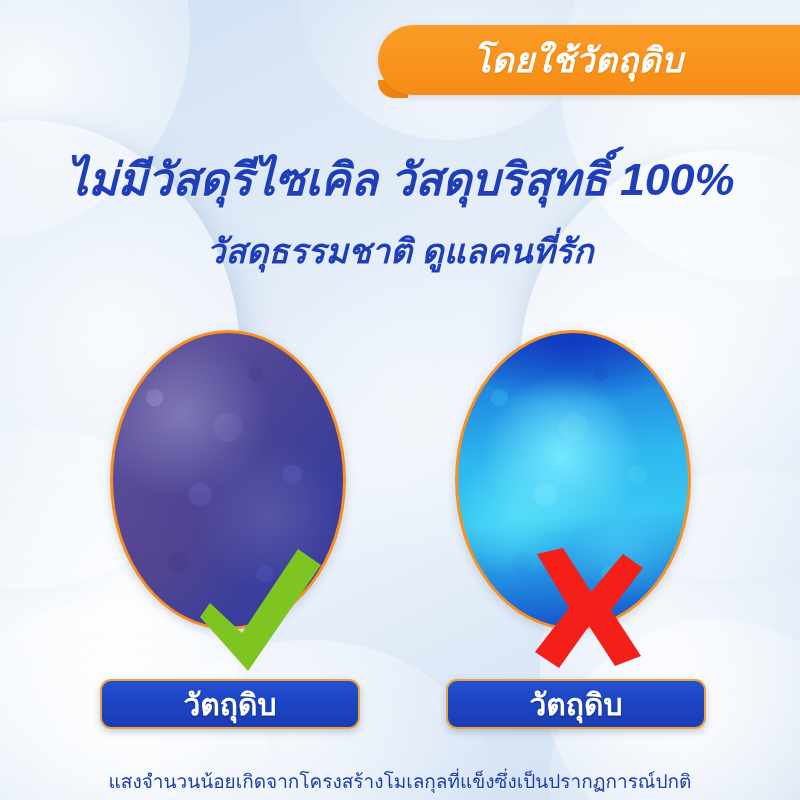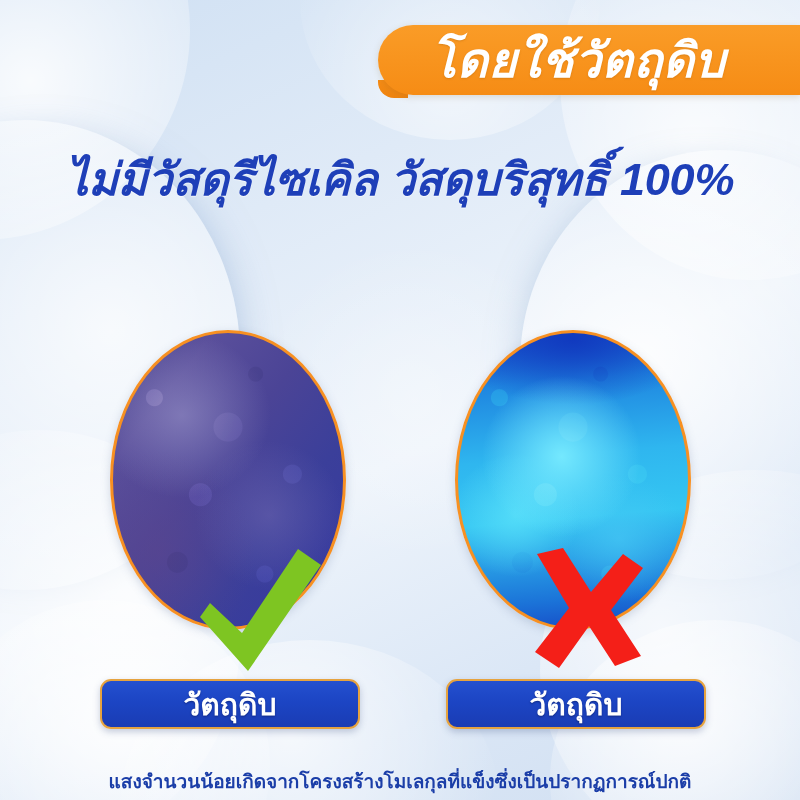--- a/index.html
+++ b/index.html
@@ -43,21 +43,21 @@
   
   .banner{
     position:absolute;left:378px;top:25px;width:422px;height:70px;
     background:#f7931e;
     background:linear-gradient(180deg,#fa9c27 0%,#f68c15 100%);
     border-radius:36px 0 0 36px;
     display:flex;align-items:center;justify-content:center;
     box-shadow:0 2px 7px rgba(120,90,40,.18);
   }
   .banner-text{
-    color:#ffffff;font-size:48px;font-weight:bold;font-style:italic;
+    color:#ffffff;font-size:34px;font-weight:bold;font-style:italic;
     letter-spacing:.5px;white-space:nowrap;padding-right:22px;
     text-shadow:0 1px 2px rgba(170,95,10,.35);
   }
   .banner-notch{
     position:absolute;left:378px;top:80px;width:30px;height:18px;
     background:linear-gradient(180deg,#f68c15,#ef8410);
     border-radius:0 0 0 16px;
   }
 
   
@@ -125,21 +125,21 @@
   .pill.left{left:100px;top:679px;}
   .pill.right{left:446px;top:679px;}
   .pill-text{
     color:#ffffff;font-size:30px;font-weight:bold;white-space:nowrap;
     text-shadow:0 1px 2px rgba(0,10,60,.45);
   }
 
   
   .caption{
     position:absolute;left:0;top:766px;width:800px;text-align:center;
-    color:#1b3ea8;font-size:19px;font-weight:bold;white-space:nowrap;
+    color:#1b3ea8;font-size:19px;font-weight:normal;white-space:nowrap;
     text-shadow:0 1px 1px rgba(255,255,255,.65);
   }
 </style>
 </head>
 <body>
 
 <div id="poster">
 
   <div class="blob b1"></div>
   <div class="blob b2"></div>
@@ -152,20 +152,21 @@
   <div class="blob b9"></div>
   <div class="blob b10"></div>
   <div class="blob b11"></div>
 
   <div class="banner-notch"></div>
   <div class="banner">
     <span class="banner-text">โดยใช้วัตถุดิบ</span>
   </div>
 
   <div class="headline">ไม่มีวัสดุรีไซเคิล วัสดุบริสุทธิ์ 100%</div>
+  <div class="subhead">วัสดุธรรมชาติ ดูแลคนที่รัก</div>
 
   <div class="sample left">
     <div class="disc disc-a">
       <div class="grain"></div>
     </div>
     <svg class="mark check" viewBox="0 0 140 130">
       <path d="M10 72 L20 58 L52 88 L108 4 L131 20 L58 126 Z" fill="#7ec522"></path>
     </svg>
   </div>
 

